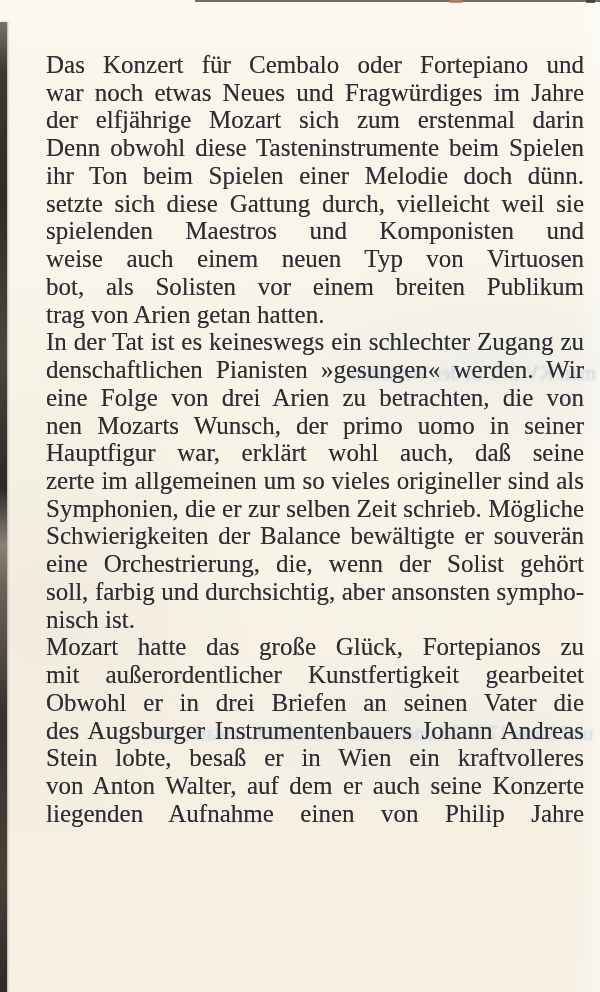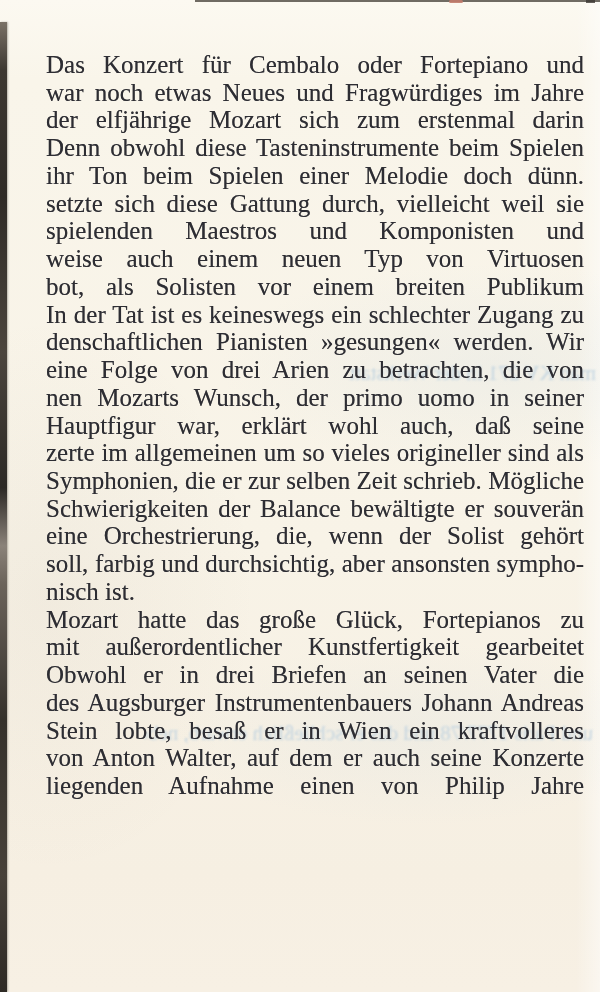--- a/index.html
+++ b/index.html
@@ -85,20 +85,21 @@
   <div class="text-block">
       <div class="line">Das Konzert für Cembalo oder Fortepiano und Orchester</div>
       <div class="line">war noch etwas Neues und Fragwürdiges im Jahre 1767, als</div>
       <div class="line">der elfjährige Mozart sich zum erstenmal darin versuchte:</div>
       <div class="line">Denn obwohl diese Tasteninstrumente beim Spielen viel-</div>
       <div class="line">ihr Ton beim Spielen einer Melodie doch dünn. Trotzdem</div>
       <div class="line">setzte sich diese Gattung durch, vielleicht weil sie klavier-</div>
       <div class="line">spielenden Maestros und Komponisten und möglicher-</div>
       <div class="line">weise auch einem neuen Typ von Virtuosen Gelegenheit</div>
       <div class="line">bot, als Solisten vor einem breiten Publikum aufzutreten,</div>
+      <div class="line last">trag von Arien getan hatten.</div>
       <div class="line">In der Tat ist es keineswegs ein schlechter Zugang zu einem</div>
       <div class="line">denschaftlichen Pianisten »gesungen« werden. Wir kön-</div>
       <div class="line">eine Folge von drei Arien zu betrachten, die von einem lei-</div>
       <div class="line">nen Mozarts Wunsch, der primo uomo in seiner eigenen</div>
       <div class="line">Hauptfigur war, erklärt wohl auch, daß seine Klavierkon-</div>
       <div class="line">zerte im allgemeinen um so vieles origineller sind als die</div>
       <div class="line">Symphonien, die er zur selben Zeit schrieb. Mögliche</div>
       <div class="line">Schwierigkeiten der Balance bewältigte er souverän durch</div>
       <div class="line">eine Orchestrierung, die, wenn der Solist gehört werden</div>
       <div class="line">soll, farbig und durchsichtig, aber ansonsten sympho-</div>

